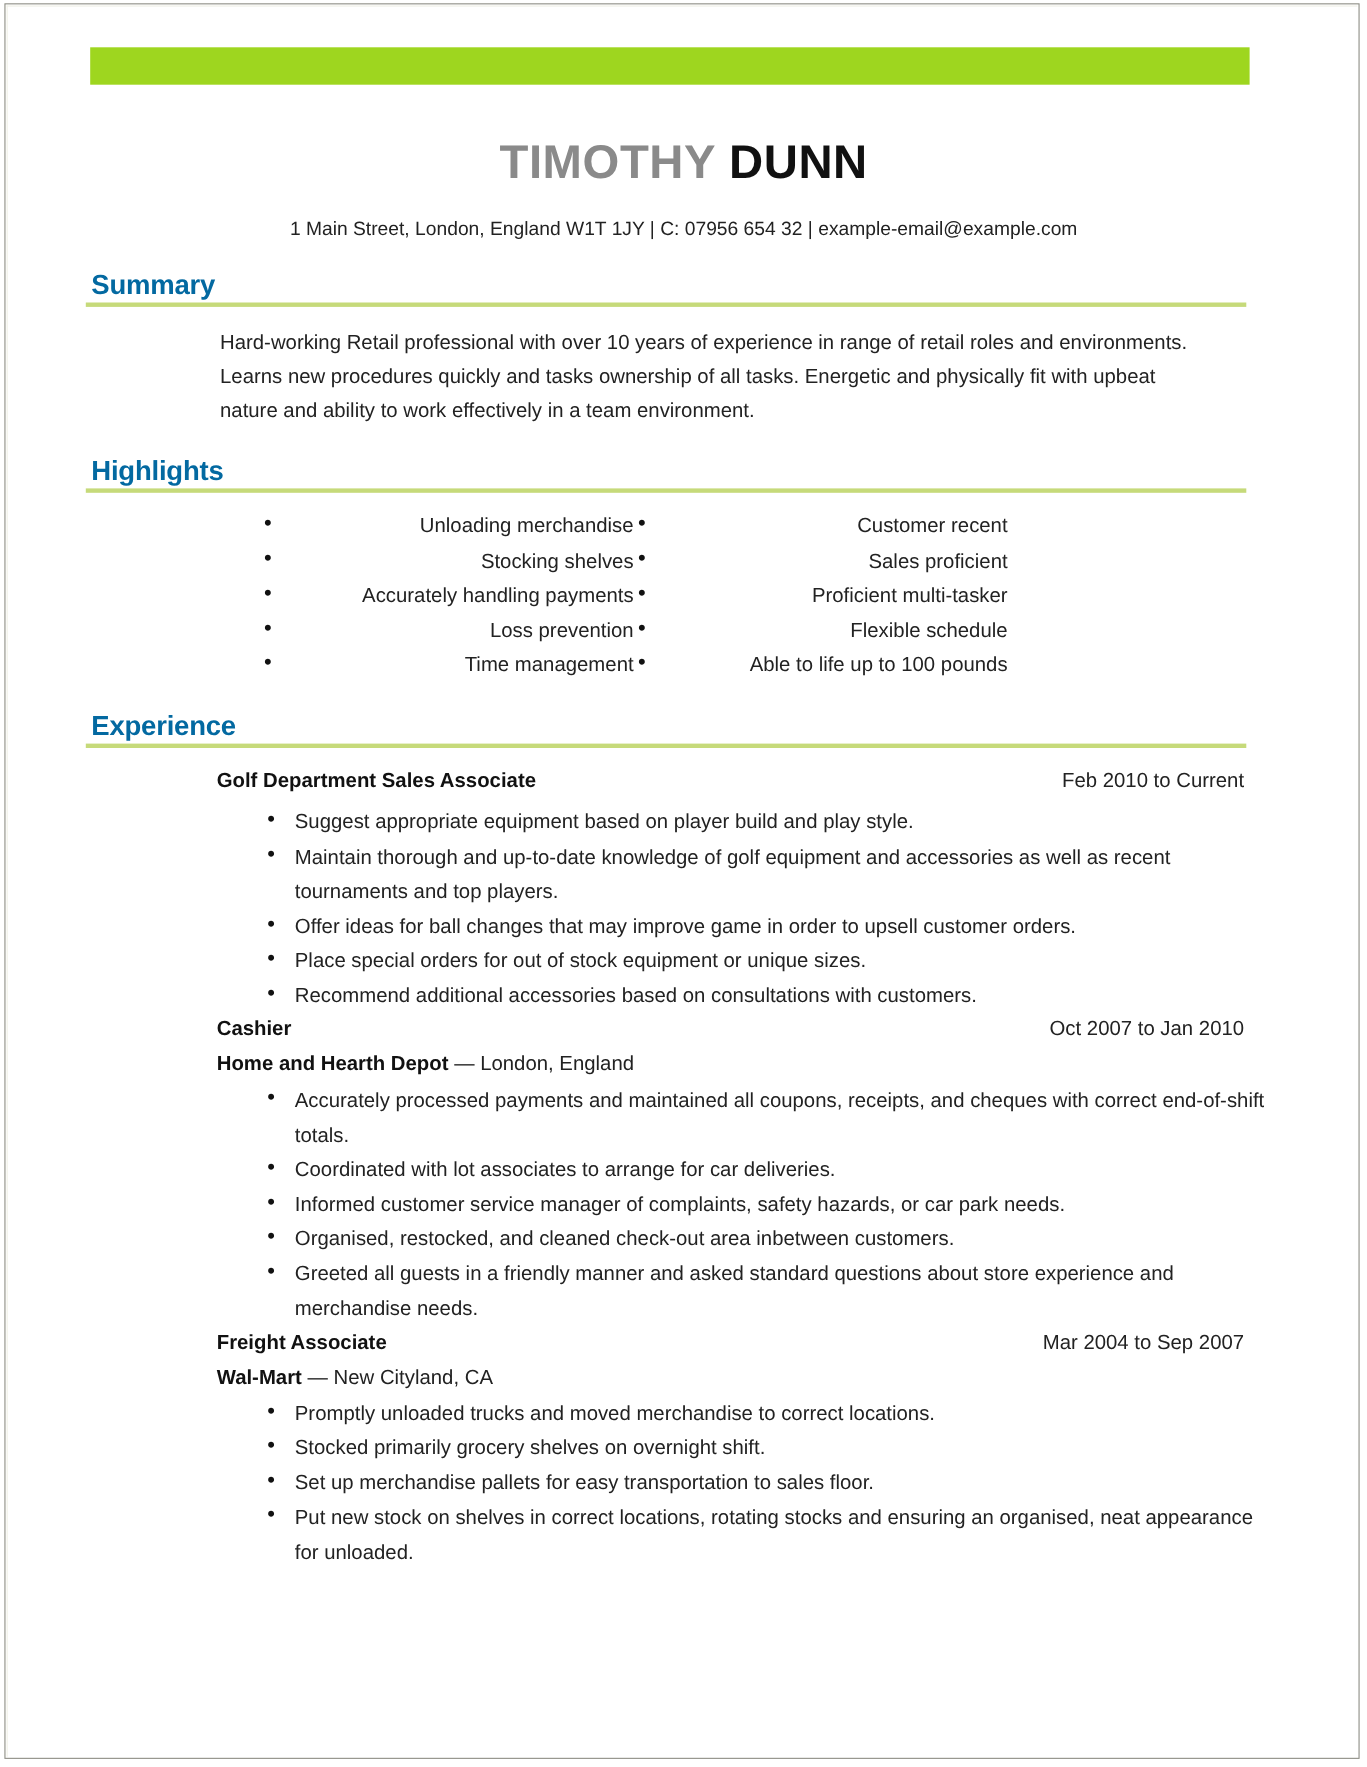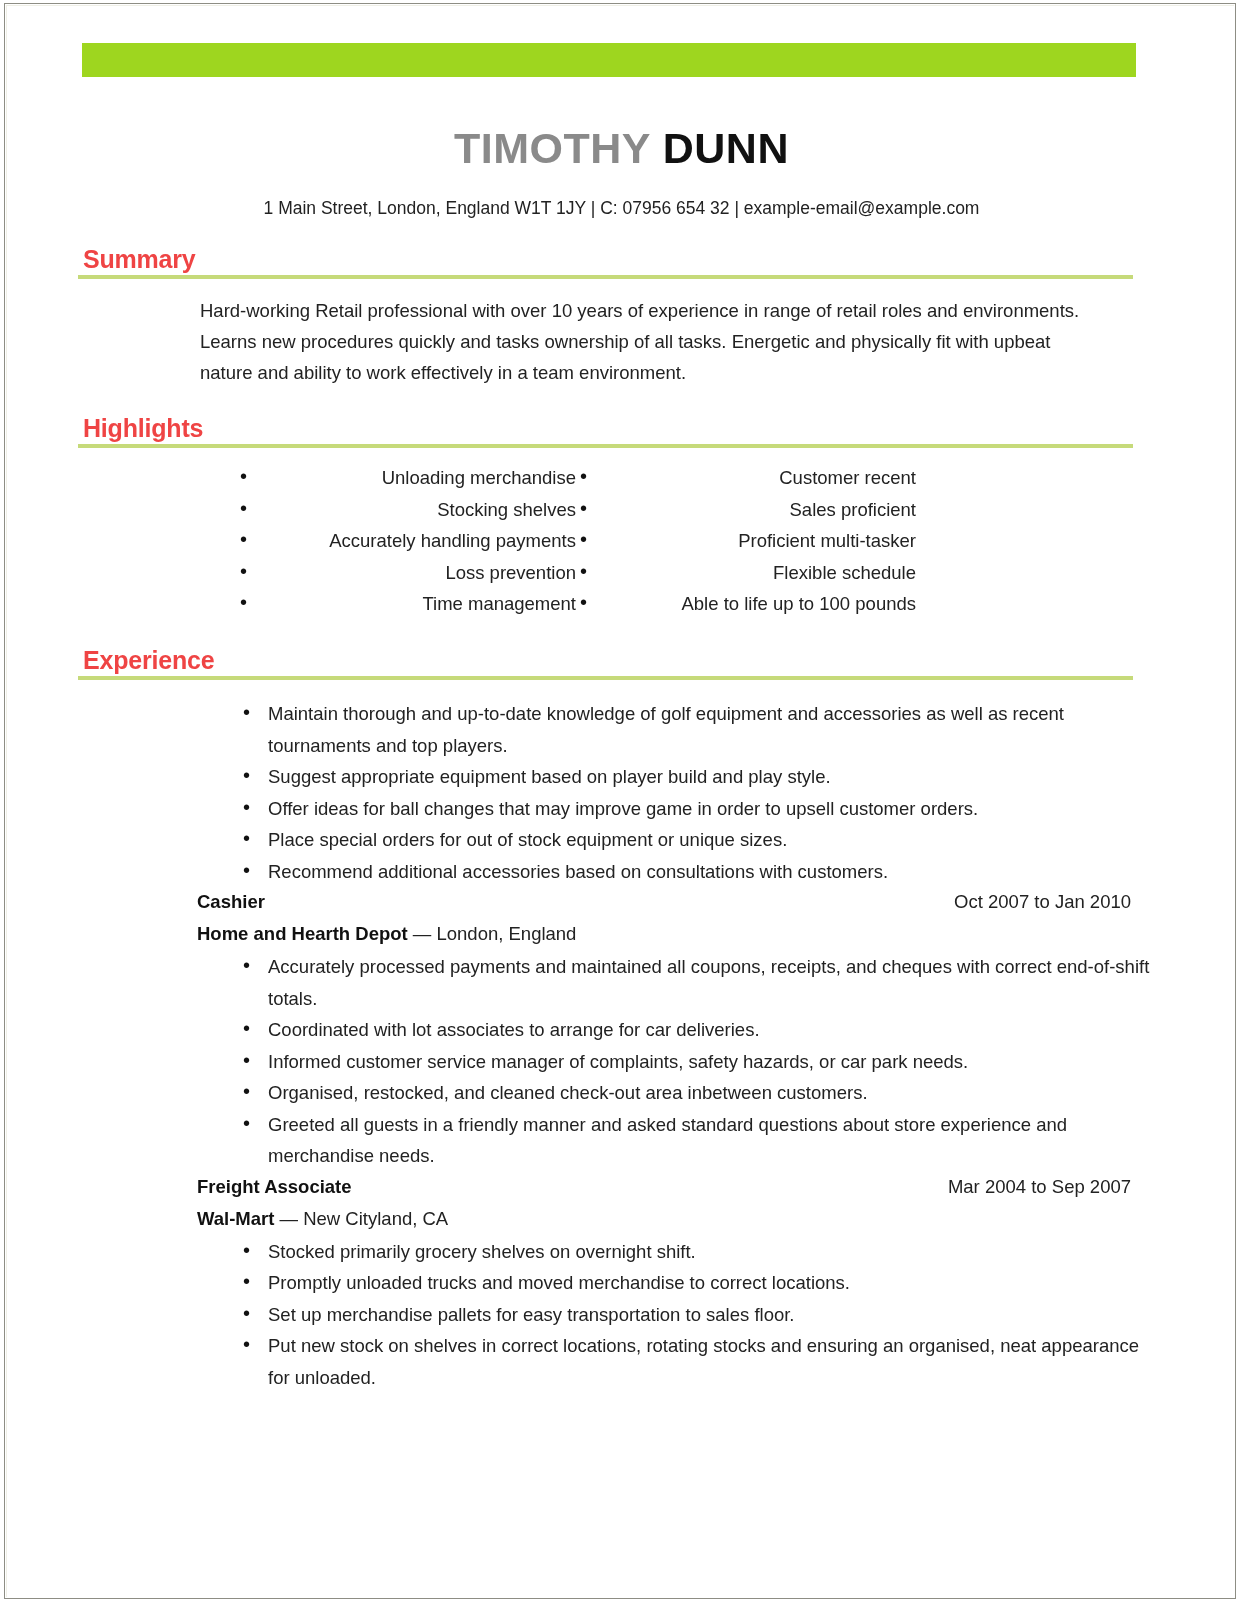--- a/index.html
+++ b/index.html
@@ -86,21 +86,21 @@
 
   
   .section {
     position: absolute;
     left: 78px;
     width: 1055px;
   }
   .section-title {
     font-size: 25px;
     font-weight: bold;
-    color: #ef4444;
+    color: #0369a1;
     letter-spacing: -0.2px;
     line-height: 1.05;
     padding-left: 5px;
   }
   .section-rule {
     height: 4px;
     background: #c6da7a;
     margin-top: 3px;
     width: 1055px;
   }
@@ -247,23 +247,27 @@
           </ul>
       </div>
     </div>
   </div>
 
   <div class="section" id="sec-experience" style="top:647px;">
     <div class="section-title">Experience</div>
     <div class="section-rule"></div>
     <div id="jobs">
         <div class="job first">
+          <div class="job-head">
+            <div class="job-title">Golf Department Sales Associate</div>
+            <div class="job-dates">Feb 2010 to Current</div>
+          </div>
           <ul class="job-bullets">
+            <li>Suggest appropriate equipment based on player build and play style.</li>
             <li>Maintain thorough and up-to-date knowledge of golf equipment and accessories as well as recent tournaments and top players.</li>
-            <li>Suggest appropriate equipment based on player build and play style.</li>
             <li>Offer ideas for ball changes that may improve game in order to upsell customer orders.</li>
             <li>Place special orders for out of stock equipment or unique sizes.</li>
             <li>Recommend additional accessories based on consultations with customers.</li>
           </ul>
         </div>
         <div class="job">
           <div class="job-head">
             <div class="job-title">Cashier</div>
             <div class="job-dates">Oct 2007 to Jan 2010</div>
           </div>
@@ -276,22 +280,22 @@
             <li>Greeted all guests in a friendly manner and asked standard questions about store experience and merchandise needs.</li>
           </ul>
         </div>
         <div class="job">
           <div class="job-head">
             <div class="job-title">Freight Associate</div>
             <div class="job-dates">Mar 2004 to Sep 2007</div>
           </div>
           <div class="job-company"><b>Wal-Mart</b> — New Cityland, CA</div>
           <ul class="job-bullets">
+            <li>Promptly unloaded trucks and moved merchandise to correct locations.</li>
             <li>Stocked primarily grocery shelves on overnight shift.</li>
-            <li>Promptly unloaded trucks and moved merchandise to correct locations.</li>
             <li>Set up merchandise pallets for easy transportation to sales floor.</li>
             <li>Put new stock on shelves in correct locations, rotating stocks and ensuring an organised, neat appearance for unloaded.</li>
           </ul>
         </div>
       </div>
   </div>
 
 </div>
 
 </body></html>

